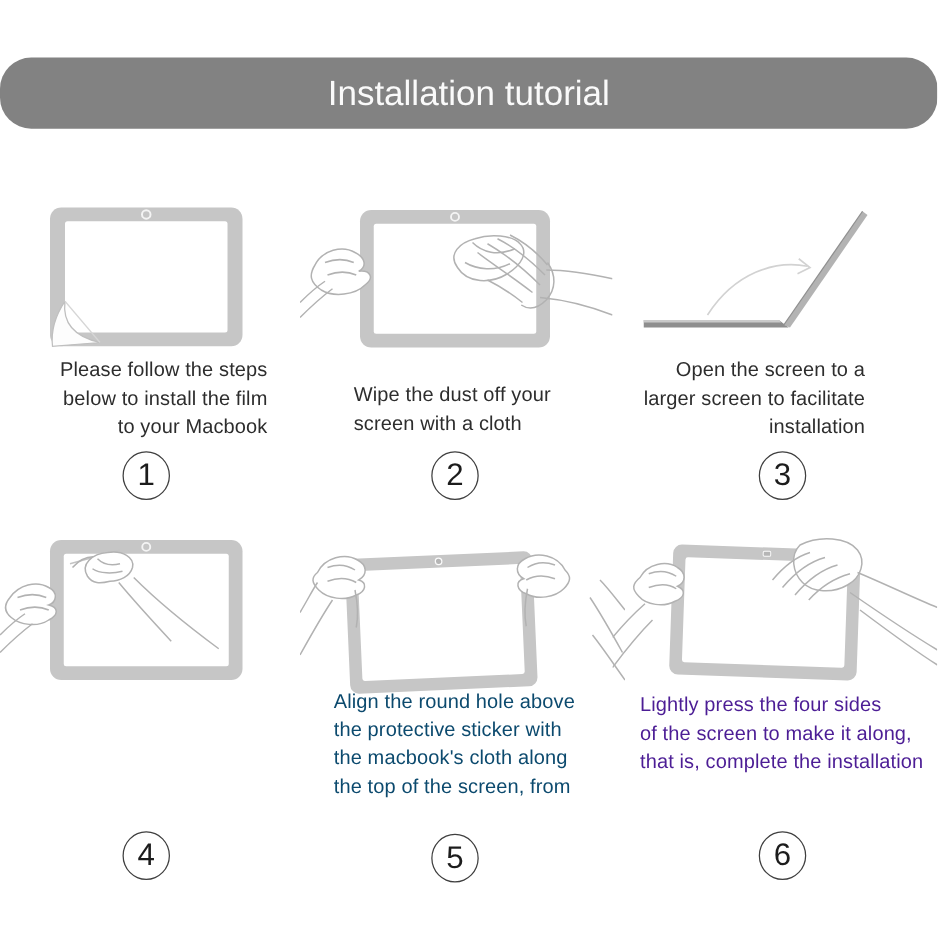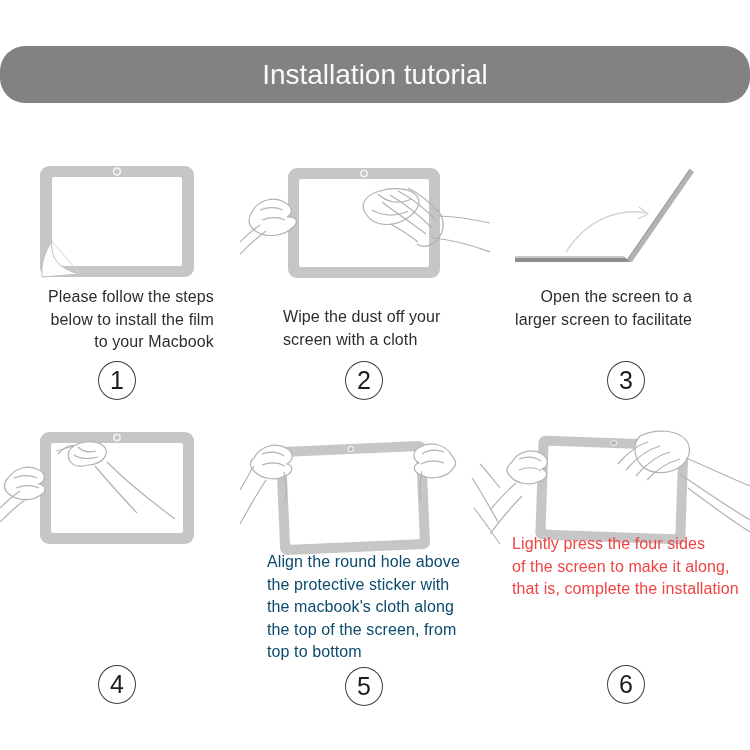--- a/index.html
+++ b/index.html
@@ -83,20 +83,21 @@
       </g>
       <g stroke="#d2d2d2" stroke-width="1.3" fill="none">
         <path d="M76,102 C98,68 130,58 156,63"></path>
         <path d="M149,57 L158,64 L148,69"></path>
       </g>
     </svg>
   </div>
   <div class="txt" style="left:515px;top:286px;color:#2d2d2d;text-align:right;">
     <div class="tl">Open the screen to a</div>
     <div class="tl">larger screen to facilitate</div>
+    <div class="tl">installation</div>
   </div>
   <div class="badge" style="left:607px;top:361px;border:1.6px solid #3f3f3f;color:#1c1c1c;">3</div>
 
   <div class="illo" style="left:0;top:420px;">
     <svg width="250" height="140" viewBox="0 0 250 140">
       <rect x="40" y="12" width="154" height="112" rx="9" fill="#c6c6c6"></rect>
       <rect x="51" y="23" width="132" height="90" rx="2" fill="#ffffff"></rect>
       <circle cx="117" cy="17.5" r="3.2" fill="none" stroke="#f4f4f4" stroke-width="1.5"></circle>
       <g stroke="#b2b2b2" stroke-width="1.2" fill="none">
 
@@ -136,21 +137,20 @@
         <path d="M182,53 C180,63 179,73 181,83"></path>
         <path d="M260,70 C252,60 246,52 240,46 M258,104 C248,86 240,72 232,60 M260,126 C250,112 242,100 234,90"></path>
       </g>
     </svg>
   </div>
   <div class="txt" style="left:267px;top:551px;color:#0c4a6e;">
     <div class="tl">Align the round hole above</div>
     <div class="tl">the protective sticker with</div>
     <div class="tl">the macbook's cloth along</div>
     <div class="tl">the top of the screen, from</div>
-    <div class="tl">top to bottom</div>
   </div>
   <div class="badge" style="left:345px;top:667px;border:1.6px solid #3f3f3f;color:#1c1c1c;">5</div>
 
   <div class="illo" style="left:490px;top:418px;">
     <svg width="260" height="147" viewBox="0 0 260 147">
       <g transform="rotate(2 122 70)">
         <rect x="47" y="20" width="150" height="104" rx="7" fill="#c6c6c6"></rect>
         <rect x="57" y="30" width="130" height="84" rx="2" fill="#ffffff"></rect>
         <rect x="119" y="23" width="6" height="4" rx="1" fill="#b5b5b5" stroke="#fafafa" stroke-width="0.8"></rect>
       </g>
@@ -164,20 +164,20 @@
         <path d="M196,40 C220,50 240,60 260,68"></path>
         <path d="M190,56 C216,74 240,90 260,102"></path>
         <path d="M198,70 C222,88 244,104 260,114"></path>
 
         <path d="M22,44 C28,33 43,30 52,36 C59,40 59,48 52,51 C59,54 58,60 50,63 C41,68 27,66 21,59 C15,53 16,49 22,44 Z" fill="#ffffff"></path>
         <path d="M29,41 C37,38 45,39 51,43 M29,52 C37,49 45,49 51,53"></path>
         <path d="M0,92 C10,80 18,72 26,65 M0,116 C12,100 22,88 32,78"></path>
       </g>
     </svg>
   </div>
-  <div class="txt" style="left:512px;top:533px;color:#ef4444;">
+  <div class="txt" style="left:512px;top:554px;color:#4c1d95;">
     <div class="tl">Lightly press the four sides</div>
     <div class="tl">of the screen to make it along,</div>
     <div class="tl">that is, complete the installation</div>
   </div>
   <div class="badge" style="left:607px;top:665px;border:1.6px solid #3f3f3f;color:#1c1c1c;">6</div>
 
 </div>
 
 </body></html>

